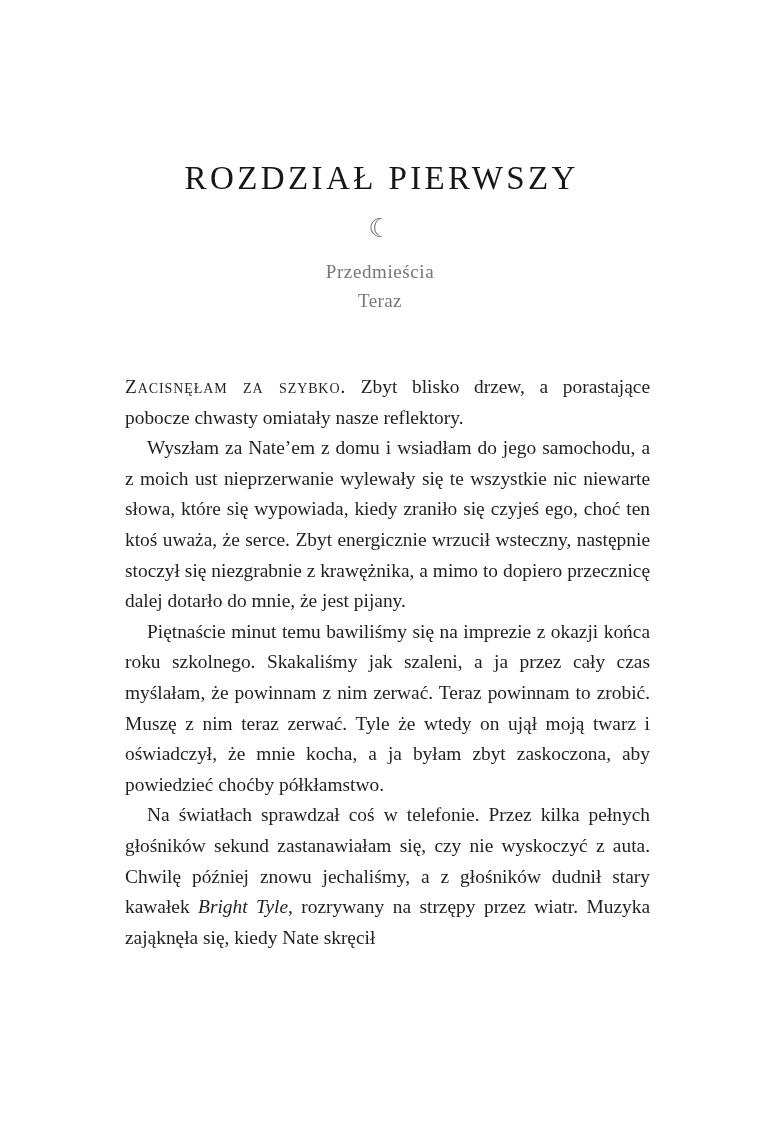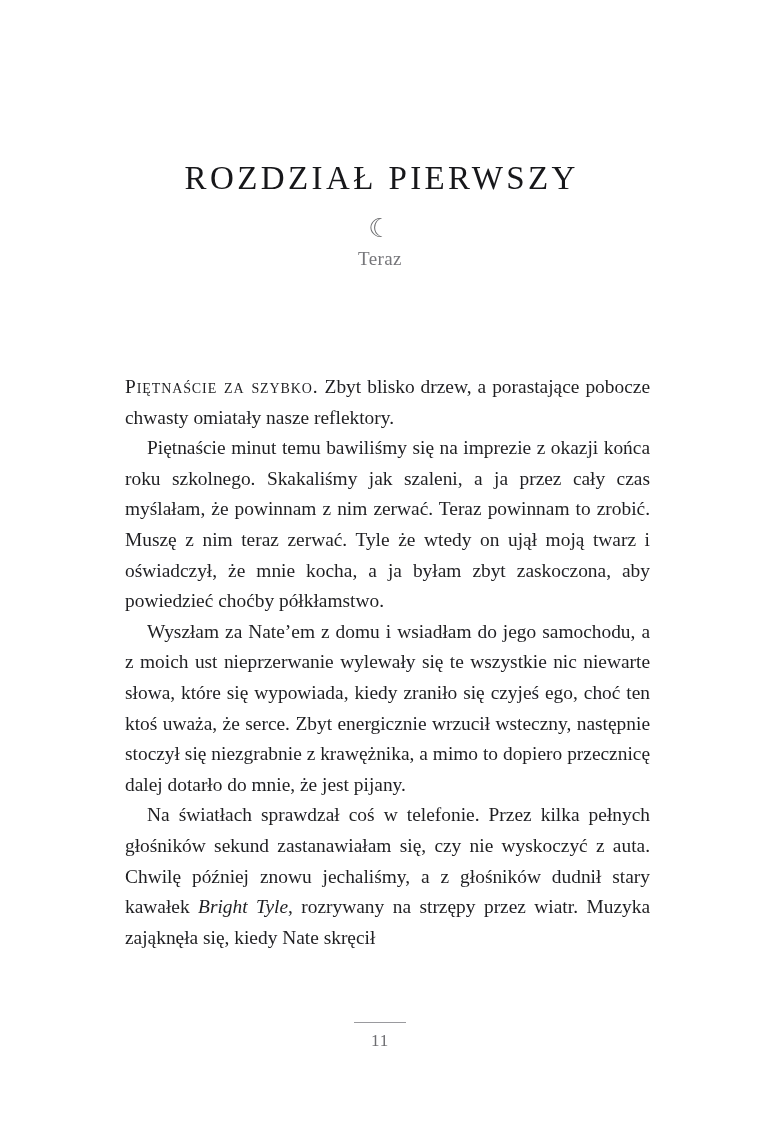--- a/index.html
+++ b/index.html
@@ -106,28 +106,25 @@
   }
 </style>
 </head>
 <body>
 
 <div class="page">
 
   <div class="chapter-head">
     <h1 class="chapter-title">ROZDZIAŁ PIERWSZY</h1>
     <div class="chapter-ornament">☾</div>
+    <div class="chapter-place">Przedmieścia</div>
     <div class="chapter-time">Teraz</div>
   </div>
 
   <div class="body-text" id="body-text">
-      <p class="first"><span class="smallcaps">Piętnaście za szybko.</span><span> Zbyt blisko drzew, a porastające pobocze chwasty omiatały nasze reflektory.</span></p>
+      <p class="first"><span class="smallcaps">Zacisnęłam za szybko.</span><span> Zbyt blisko drzew, a porastające pobocze chwasty omiatały nasze reflektory.</span></p>
+      <p><span>Wyszłam za Nate’em z domu i wsiadłam do jego samochodu, a z moich ust nieprzerwanie wylewały się te wszystkie nic niewarte słowa, które się wypowiada, kiedy zraniło się czyjeś ego, choć ten ktoś uważa, że serce. Zbyt energicznie wrzucił wsteczny, następnie stoczył się niezgrabnie z krawężnika, a mimo to dopiero przecznicę dalej dotarło do mnie, że jest pijany.</span></p>
       <p><span>Piętnaście minut temu bawiliśmy się na imprezie z okazji końca roku szkolnego. Skakaliśmy jak szaleni, a ja przez cały czas myślałam, że powinnam z nim zerwać. Teraz powinnam to zrobić. Muszę z nim teraz zerwać. Tyle że wtedy on ujął moją twarz i oświadczył, że mnie kocha, a ja byłam zbyt zaskoczona, aby powiedzieć choćby półkłamstwo.</span></p>
-      <p><span>Wyszłam za Nate’em z domu i wsiadłam do jego samochodu, a z moich ust nieprzerwanie wylewały się te wszystkie nic niewarte słowa, które się wypowiada, kiedy zraniło się czyjeś ego, choć ten ktoś uważa, że serce. Zbyt energicznie wrzucił wsteczny, następnie stoczył się niezgrabnie z krawężnika, a mimo to dopiero przecznicę dalej dotarło do mnie, że jest pijany.</span></p>
       <p><span>Na światłach sprawdzał coś w telefonie. Przez kilka pełnych głośników sekund zastanawiałam się, czy nie wyskoczyć z auta. Chwilę później znowu jechaliśmy, a z głośników dudnił stary kawałek </span><span class="italic">Bright Tyle</span><span>, rozrywany na strzępy przez wiatr. Muzyka zająknęła się, kiedy Nate skręcił</span></p>
     </div>
 
-  <div class="page-footer">
-    <div class="footer-rule"></div>
-    <div class="page-number">11</div>
-  </div>
 
 </div>
 
 </body></html>

